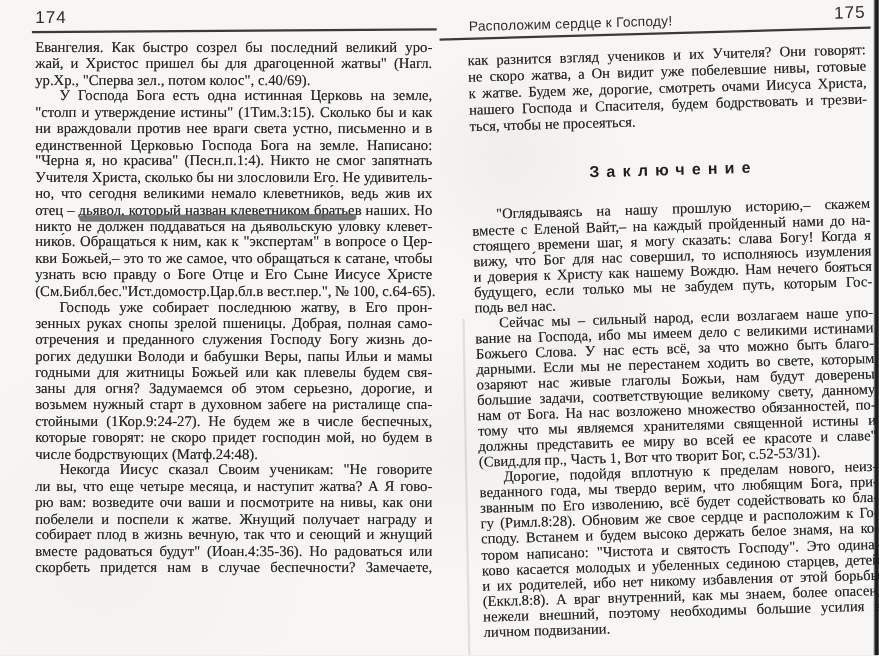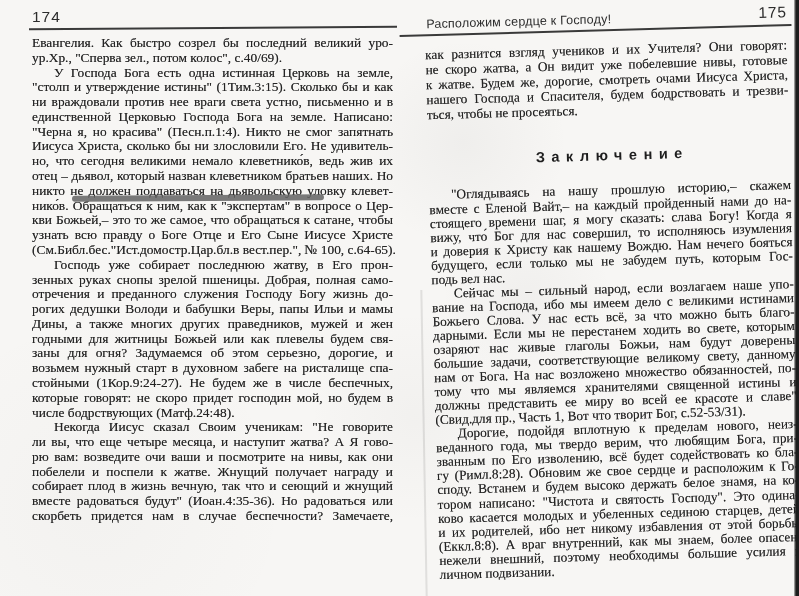--- a/index.html
+++ b/index.html
@@ -53,39 +53,39 @@
 
 <div class="scan">
 
   <div class="left-head runhead">
     <span class="pagenum">174</span>
   </div>
   <div class="left-rule"></div>
 
   <div class="left-body">
       <div class="line">Евангелия. Как быстро созрел бы последний великий уро-</div>
+      <div class="line">жай, и Христос пришел бы для драгоценной жатвы" (Нагл.</div>
       <div class="line last">ур.Хр., "Сперва зел., потом колос", с.40/69).</div>
       <div class="line indent">У Господа Бога есть одна истинная Церковь на земле,</div>
       <div class="line">"столп и утверждение истины" (1Тим.3:15). Сколько бы и как</div>
       <div class="line">ни враждовали против нее враги света устно, письменно и в</div>
       <div class="line">единственной Церковью Господа Бога на земле. Написано:</div>
       <div class="line">"Черна я, но красива" (Песн.п.1:4). Никто не смог запятнать</div>
-      <div class="line">Иисуса Христа, сколько бы ни злословили Его. Не удивитель-</div>
+      <div class="line">Учителя Христа, сколько бы ни злословили Его. Не удивитель-</div>
       <div class="line">но, что сегодня великими немало клеветнико́в, ведь жив их</div>
       <div class="line">отец – дьявол, который назван клеветником братьев наших. Но</div>
       <div class="line">никто не должен поддаваться на дьявольскую уловку клевет-</div>
       <div class="line">нико́в. Обращаться к ним, как к "экспертам" в вопросе о Цер-</div>
       <div class="line">кви Божьей,– это то же самое, что обращаться к сатане, чтобы</div>
       <div class="line">узнать всю правду о Боге Отце и Его Сыне Иисусе Христе</div>
       <div class="line last">(См.Библ.бес."Ист.домостр.Цар.бл.в вест.пер.", № 100, с.64-65).</div>
       <div class="line indent">Господь уже собирает последнюю жатву, в Его прон-</div>
       <div class="line">зенных руках снопы зрелой пшеницы. Добрая, полная само-</div>
       <div class="line">отречения и преданного служения Господу Богу жизнь до-</div>
       <div class="line">рогих дедушки Володи и бабушки Веры, папы Ильи и мамы</div>
-      <div class="line">Дины, а также многих других праведников, мужей и жен</div>
       <div class="line">годными для житницы Божьей или как плевелы будем свя-</div>
       <div class="line">заны для огня? Задумаемся об этом серьезно, дорогие, и</div>
       <div class="line">возьмем нужный старт в духовном забеге на ристалище спа-</div>
       <div class="line">стойными (1Кор.9:24-27). Не будем же в числе беспечных,</div>
       <div class="line">которые говорят: не скоро придет господин мой, но будем в</div>
       <div class="line last">числе бодрствующих (Матф.24:48).</div>
       <div class="line indent">Некогда Иисус сказал Своим ученикам: "Не говорите</div>
       <div class="line">ли вы, что еще четыре месяца, и наступит жатва? А Я гово-</div>
       <div class="line">рю вам: возведите очи ваши и посмотрите на нивы, как они</div>
       <div class="line">побелели и поспели к жатве. Жнущий получает награду и</div>

